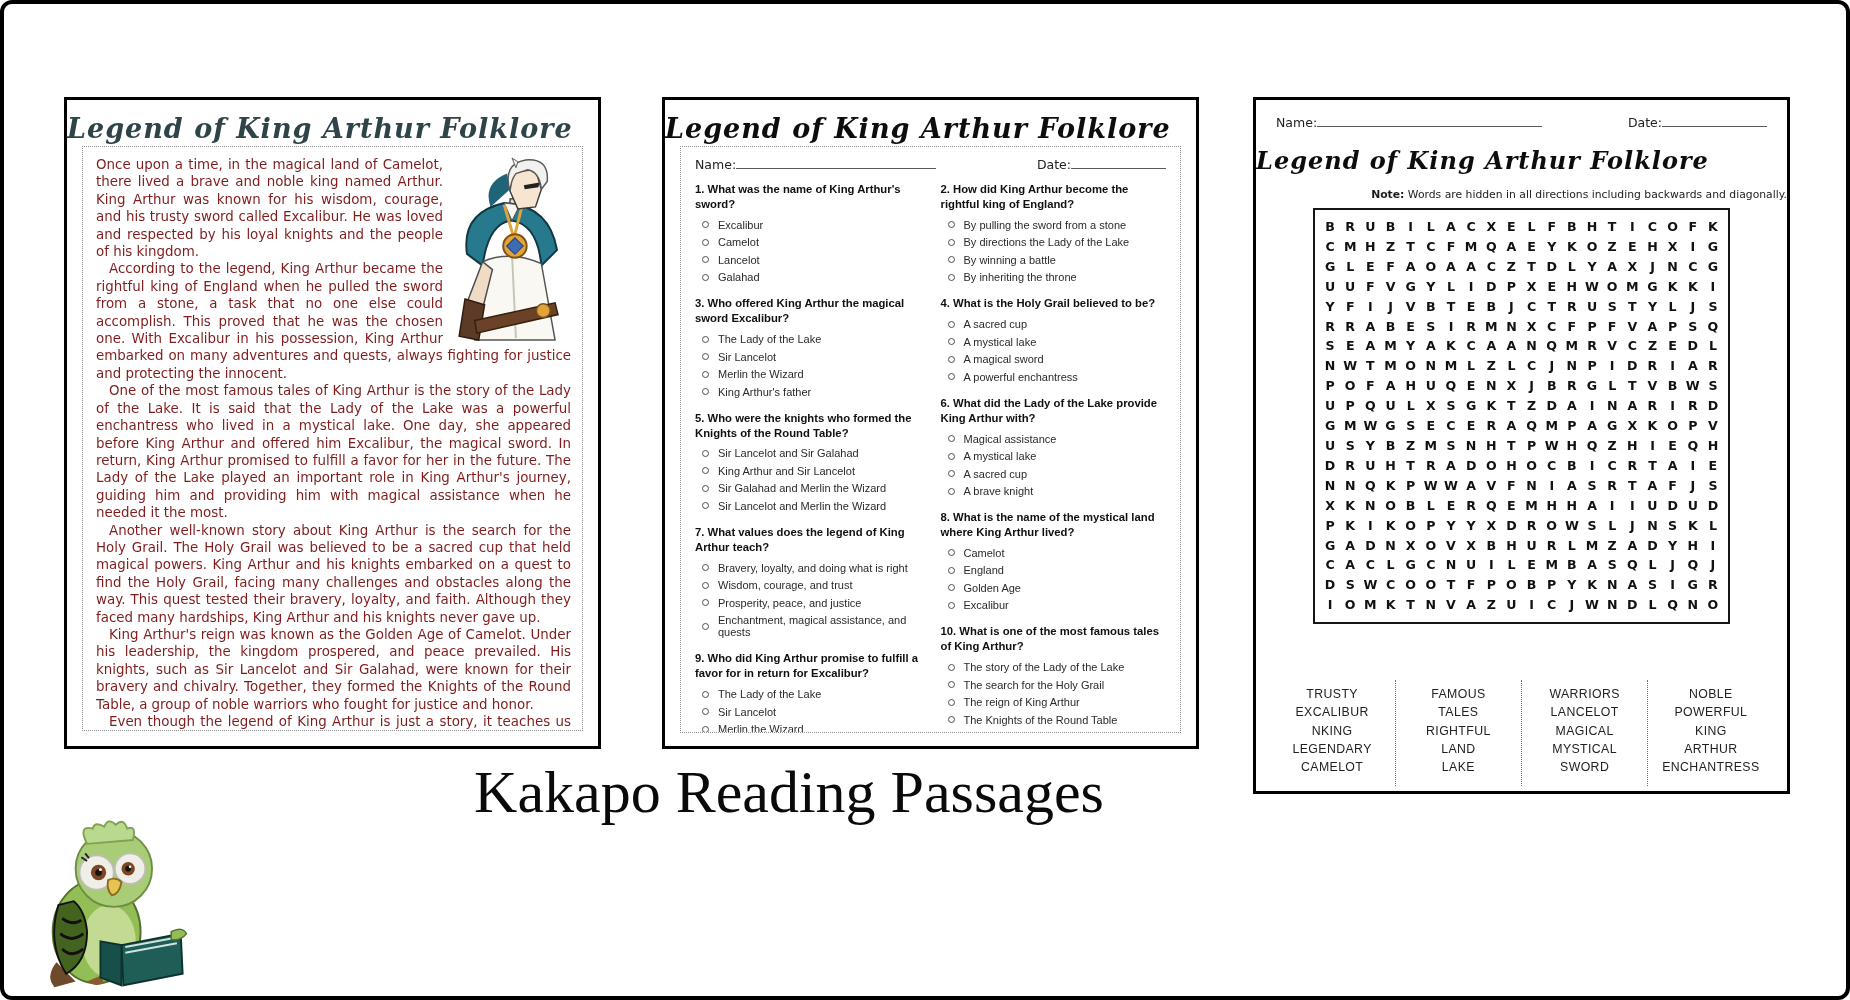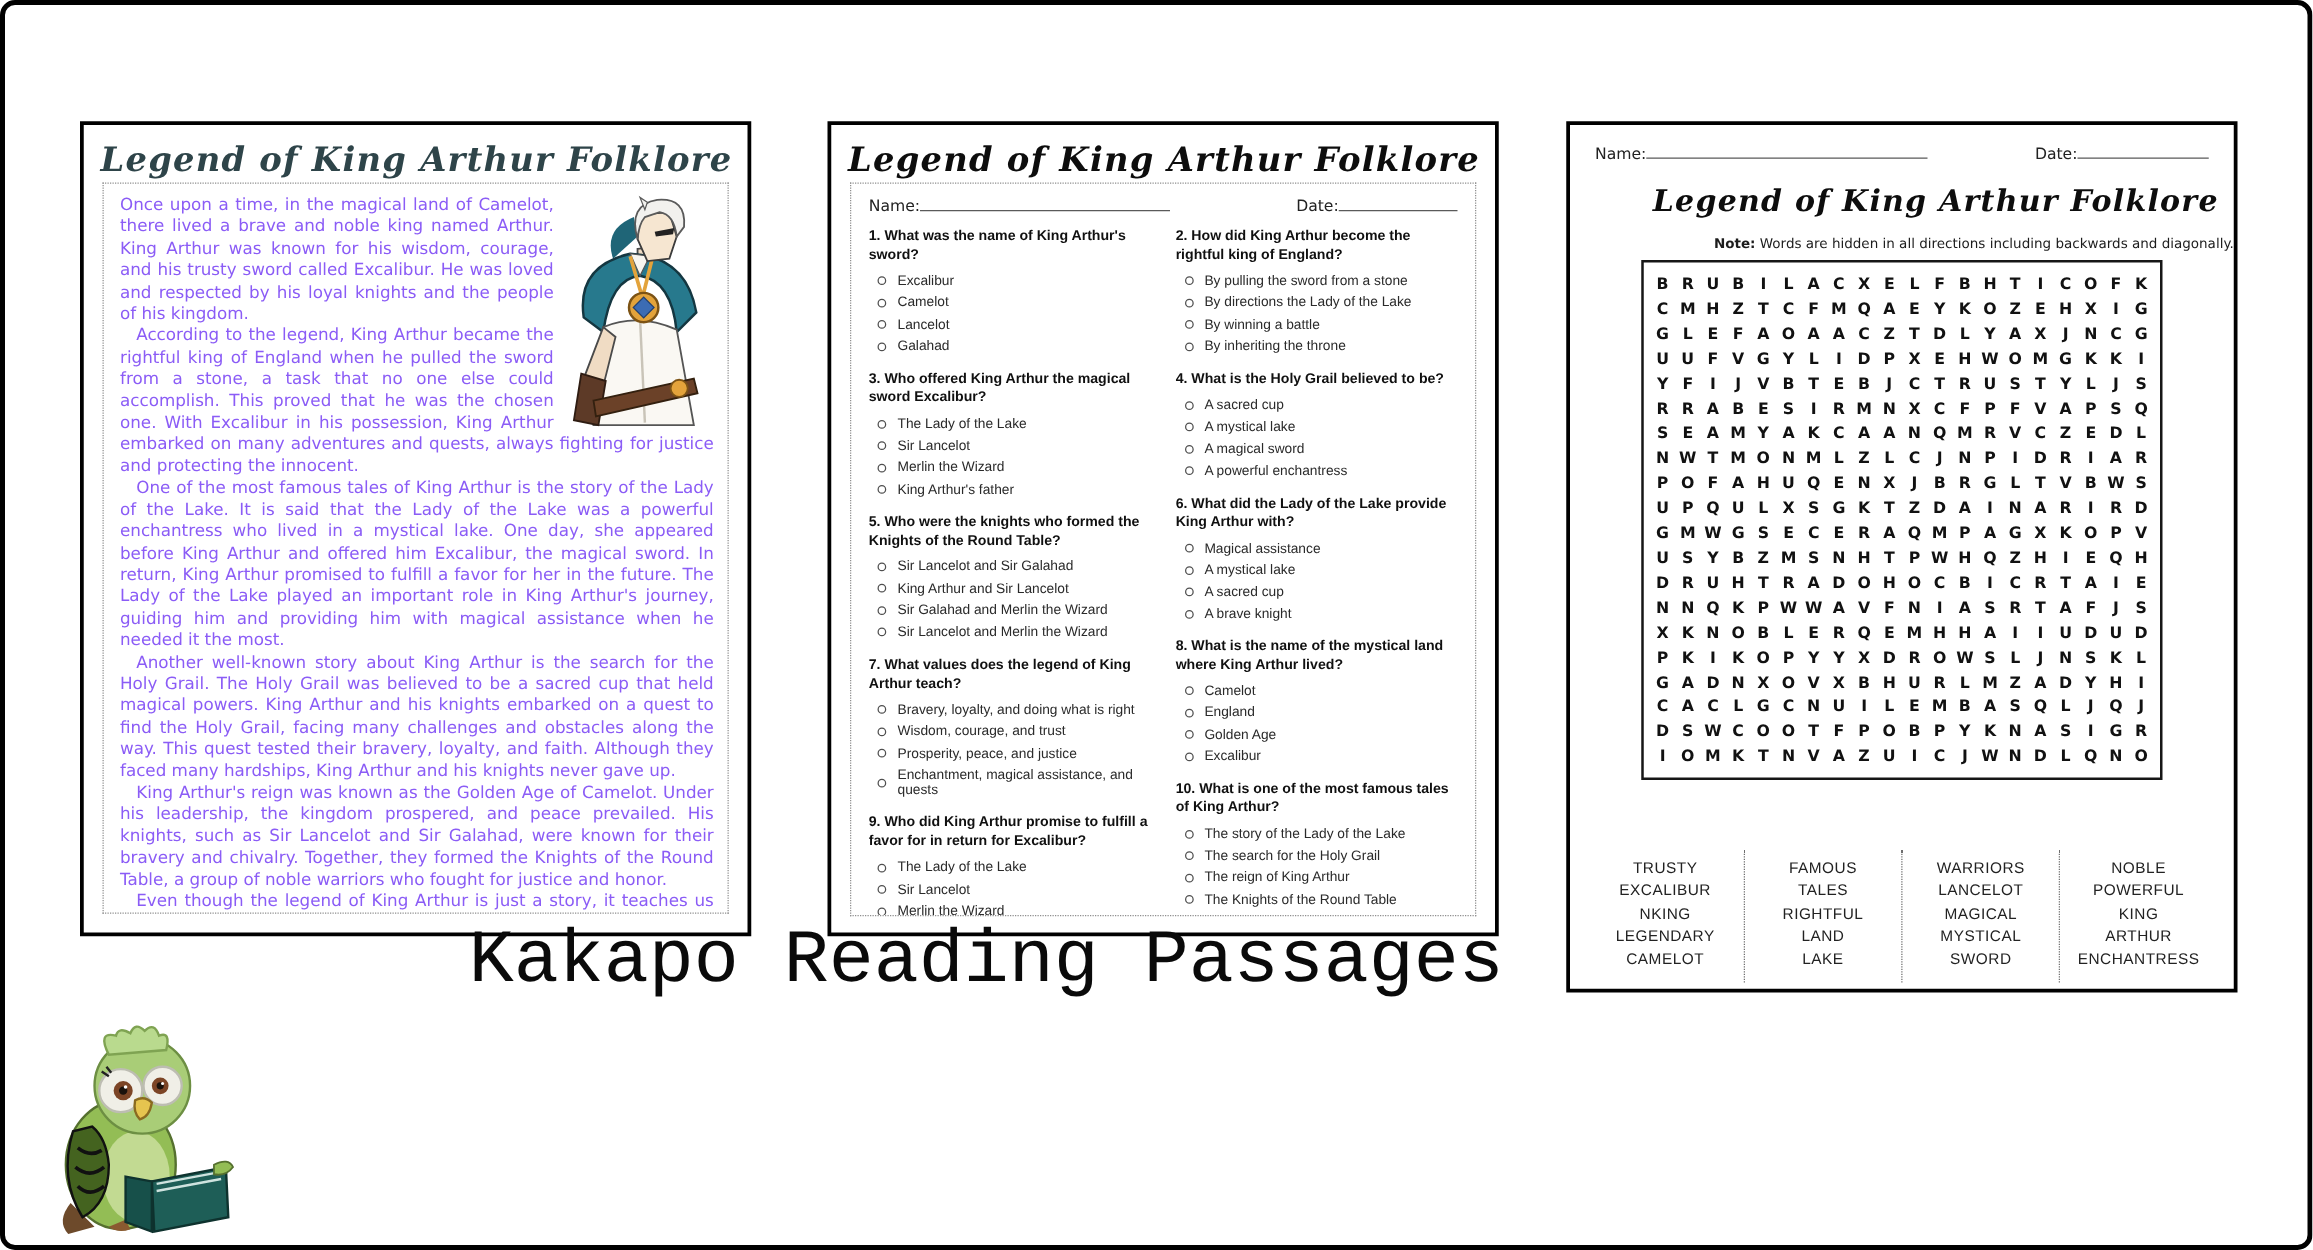--- a/index.html
+++ b/index.html
@@ -8,33 +8,33 @@
     border:4px solid #000; border-radius:12px; background:#fff;
     font-family:"DejaVu Sans", sans-serif; overflow:hidden;
   }
   .page { position:absolute; background:#fff; border:3px solid #000; box-sizing:border-box; }
   .page1 { left:60px;  top:93px; width:537px; height:652px; }
   .page2 { left:658px; top:93px; width:537px; height:652px; }
   .page3 { left:1249px; top:93px; width:537px; height:697px; }
 
   .script-title {
     font-family:"DejaVu Serif", serif; font-style:italic; font-weight:bold;
-    text-align:right; margin:12px; letter-spacing:1px;
+    text-align:left; margin:0; letter-spacing:1px;
   }
   .page1 .script-title { font-size:27px; color:#2e4449; margin-top:13px; }
   .page2 .script-title { font-size:27px; color:#0d0d0d; margin-top:13px; }
   .page3 .script-title { font-size:24px; color:#0d0d0d; margin-top:16px; }
 
   
   .passage-box {
     position:absolute; left:15px; right:15px; top:46px; bottom:15px;
     border:1px dotted #8f8f8f; padding:9px 11px 6px 13px; overflow:hidden;
   }
   .passage-box p {
-    margin:0; font-size:13.4px; line-height:17.4px; text-align:justify; color:#8b5cf6;
+    margin:0; font-size:13.4px; line-height:17.4px; text-align:justify; color:#7f1d1d;
   }
   .passage-box p + p { text-indent:13px; }
   .knight { float:right; width:118px; height:186px; margin:0 0 4px 10px; }
 
   
   .q-box {
     position:absolute; left:15px; right:15px; top:46px; bottom:13px;
     border:1px dotted #8f8f8f; padding:10px 14px; overflow:hidden; box-sizing:border-box;
   }
   .nd-row { display:flex; justify-content:space-between; align-items:flex-end;
@@ -61,22 +61,22 @@
   }
   .ws-cell { text-align:center; font-weight:bold; font-size:12.6px; line-height:19.9px; color:#111; }
   .word-list { display:flex; width:504px; margin:20px auto 0; }
   .word-col { flex:1; text-align:center; padding:5px 0 10px;margin-top:36px; }
   .word-col + .word-col { border-left:1.5px dotted #6e6e6e; }
   .word { font-family:"Liberation Sans", sans-serif; font-size:12.3px; line-height:1.48;
           color:#222; letter-spacing:0.4px; }
 
   
   .brand {
-    position:absolute; left:200px; width:1170px; top:732px; text-align:center;
-    font-family:Liberation Mono, monospace; font-size:60px; color:#0a0a0a;
+    position:absolute; left:200px; width:1170px; top:754px; text-align:center;
+    font-family:Liberation Serif, serif; font-size:60px; color:#0a0a0a;
   }
   .mascot { position:absolute; left:33px; top:815px; width:168px; height:172px; }
 </style>
 </head>
 <body>
 
 <div class="canvas">
 
   <div class="page page1">
     <h1 class="script-title">Legend of King Arthur Folklore</h1>

